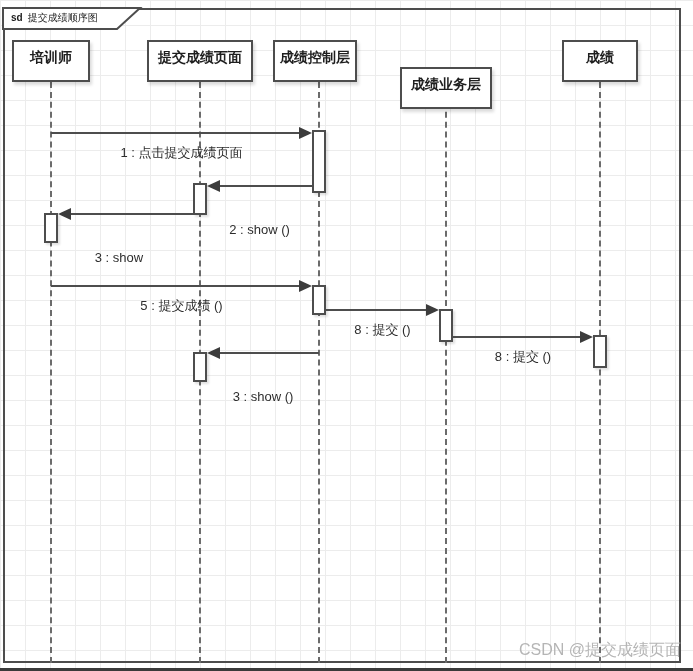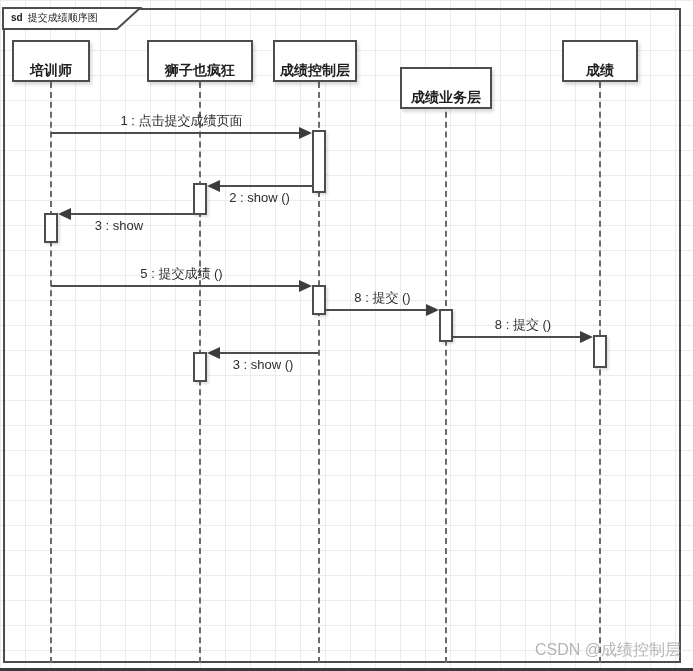--- a/index.html
+++ b/index.html
@@ -21,32 +21,32 @@
     position:absolute;left:11px;top:11px;z-index:3;
     font-size:10px;color:#1c1c1c;white-space:nowrap;
   }
   .tab-keyword{font-weight:bold;margin-right:5px;}
   .dash{position:absolute;width:0;border-left:2px dashed #6b6b6b;z-index:2;}
   .head{
     position:absolute;top:40px;height:42px;background:#fff;
     border:2px solid #4d4d4d;box-sizing:border-box;text-align:center;
     box-shadow:2px 3px 3px rgba(0,0,0,0.14);z-index:3;
   }
-  .head-label{font-weight:bold;font-size:14px;line-height:1;color:#1f1f1f;padding-top:21px;}
+  .head-label{font-weight:bold;font-size:14px;line-height:1;color:#1f1f1f;padding-top:8px;}
   .act{
     position:absolute;width:14px;background:#fff;border:2px solid #4d4d4d;
     box-sizing:border-box;box-shadow:2px 2px 2px rgba(0,0,0,0.12);z-index:4;
   }
   .mline{position:absolute;height:2px;background:#4d4d4d;z-index:5;}
   .arr{position:absolute;width:0;height:0;border-top:6px solid transparent;border-bottom:6px solid transparent;z-index:6;}
   .arr-r{border-left:13px solid #3c3c3c;}
   .arr-l{border-right:13px solid #3c3c3c;}
   .mlabel{
     position:absolute;width:220px;text-align:center;font-size:13px;
-    color:#2d2d2d;white-space:nowrap;z-index:7;
+    color:#2d2d2d;white-space:nowrap;z-index:7;margin-top:32px;
   }
   .watermark{position:absolute;right:12px;bottom:10px;font-size:16px;color:#b5b5b5;z-index:8;}
   .bottom-edge{position:absolute;left:0;bottom:0;width:100%;height:3px;background:#3a3a3a;z-index:9;}
 </style>
 </head>
 <body>
 
 <div class="stage">
 
   <div class="frame"></div>
@@ -59,21 +59,21 @@
     <span class="tab-keyword">sd</span><span>提交成绩顺序图</span>
   </div>
 
   <div id="diagram-layer">
       <div class="dash" style="left: 50px; top: 82px; height: 581px;"></div>
       <div class="head" style="left: 12px; width: 78px;">
         <div class="head-label">培训师</div>
       </div>
       <div class="dash" style="left: 199px; top: 82px; height: 581px;"></div>
       <div class="head" style="left: 147px; width: 106px;">
-        <div class="head-label">狮子也疯狂</div>
+        <div class="head-label">提交成绩页面</div>
       </div>
       <div class="dash" style="left: 318px; top: 82px; height: 581px;"></div>
       <div class="head" style="left: 273px; width: 84px;">
         <div class="head-label">成绩控制层</div>
       </div>
       <div class="dash" style="left: 445px; top: 82px; height: 581px;"></div>
       <div class="head" style="left: 400px; width: 92px; margin-top: 27px;">
         <div class="head-label">成绩业务层</div>
       </div>
       <div class="dash" style="left: 599px; top: 82px; height: 581px;"></div>
@@ -103,16 +103,16 @@
       <div class="arr arr-r" style="left: 426px; top: 304px;"></div>
       <div class="mlabel" style="left: 272.5px; top: 289px;">8 : 提交 ()</div>
       <div class="mline" style="left: 453px; top: 336px; width: 129px;"></div>
       <div class="arr arr-r" style="left: 580px; top: 331px;"></div>
       <div class="mlabel" style="left: 413px; top: 316px;">8 : 提交 ()</div>
       <div class="mline" style="left: 218px; top: 352px; width: 101px;"></div>
       <div class="arr arr-l" style="left: 207px; top: 347px;"></div>
       <div class="mlabel" style="left: 153px; top: 357px;">3 : show ()</div>
     </div>
 
-  <div class="watermark">CSDN @成绩控制层</div>
+  <div class="watermark">CSDN @提交成绩页面</div>
 
   <div class="bottom-edge"></div>
 </div>
 
 </body></html>

